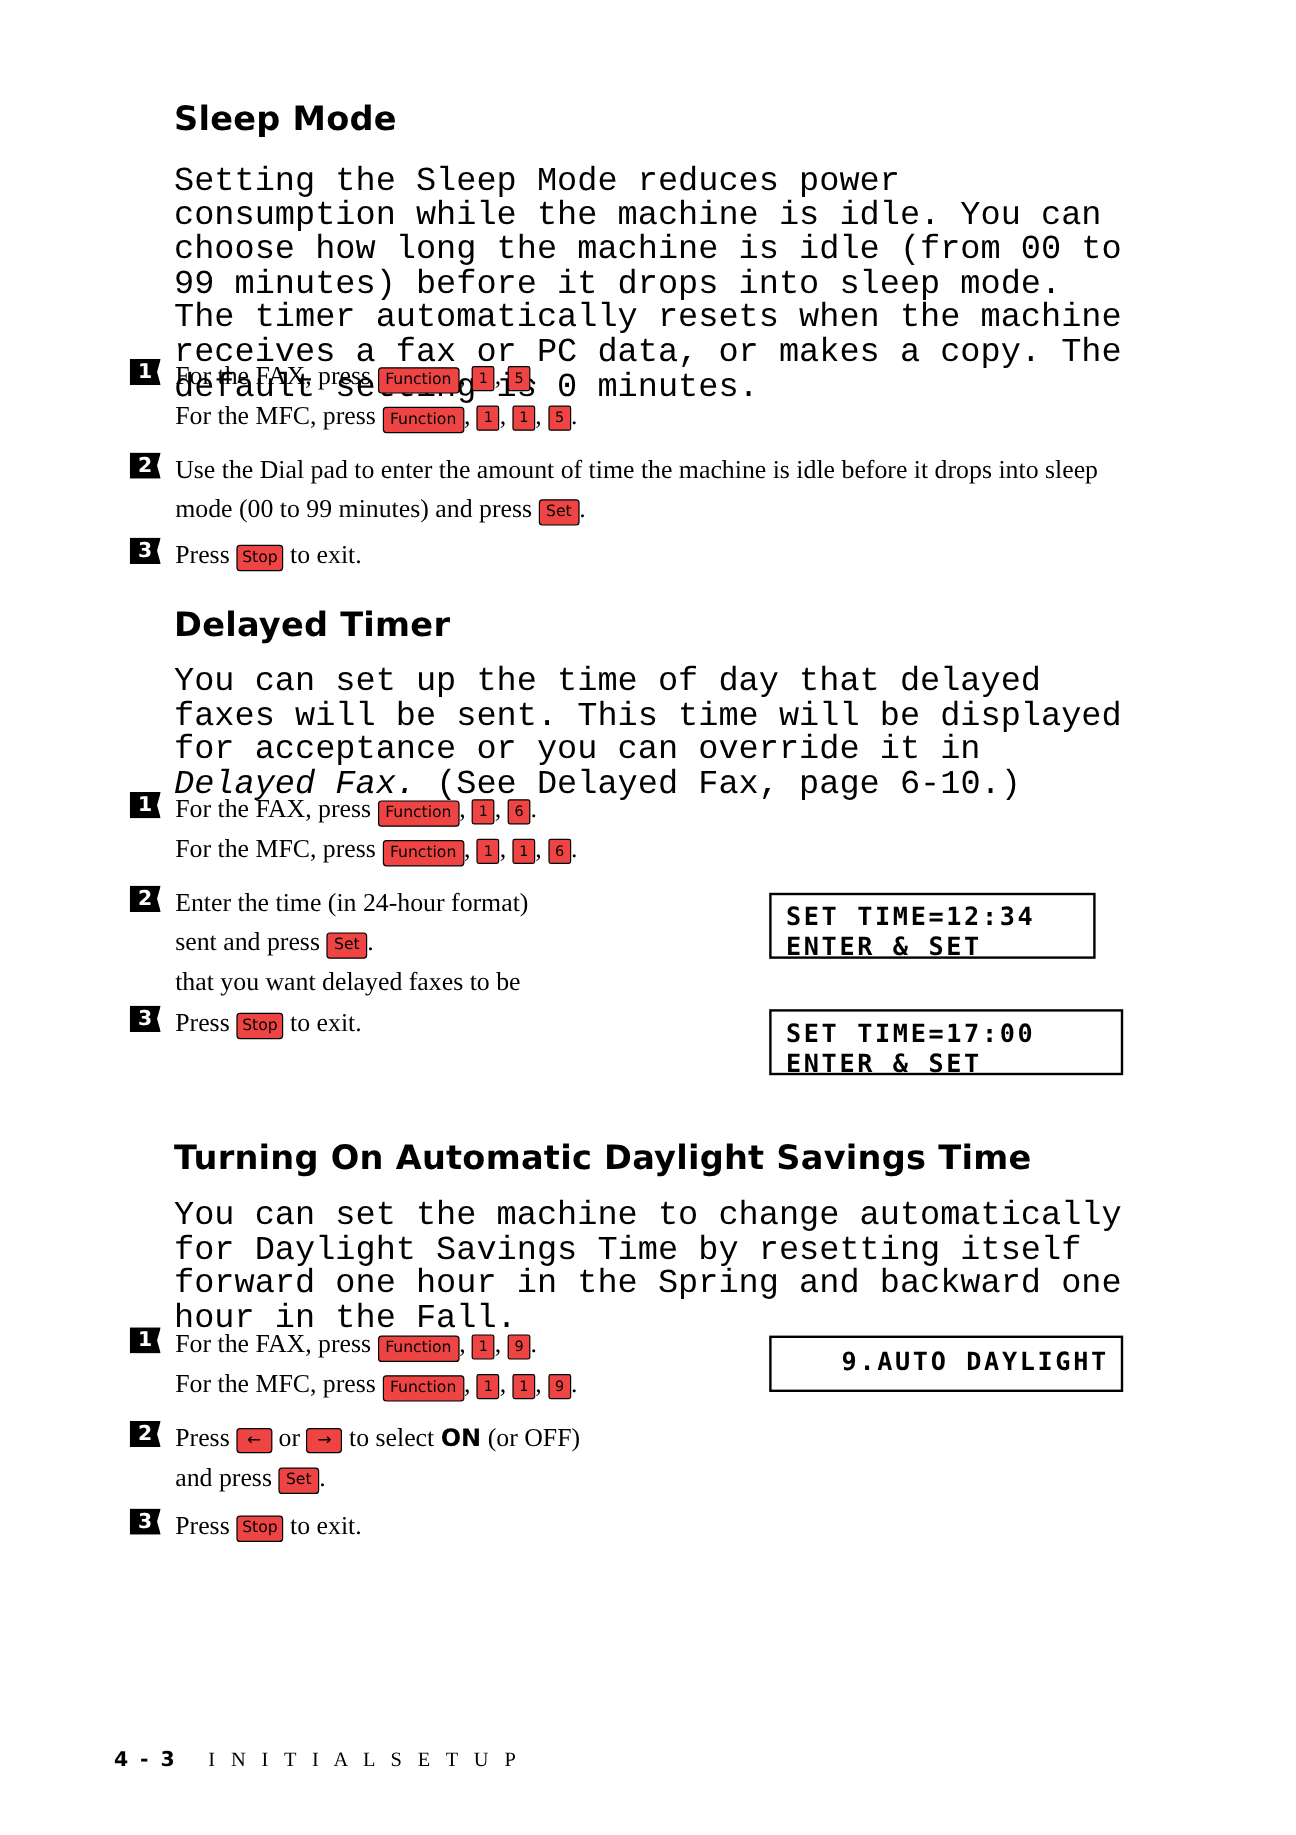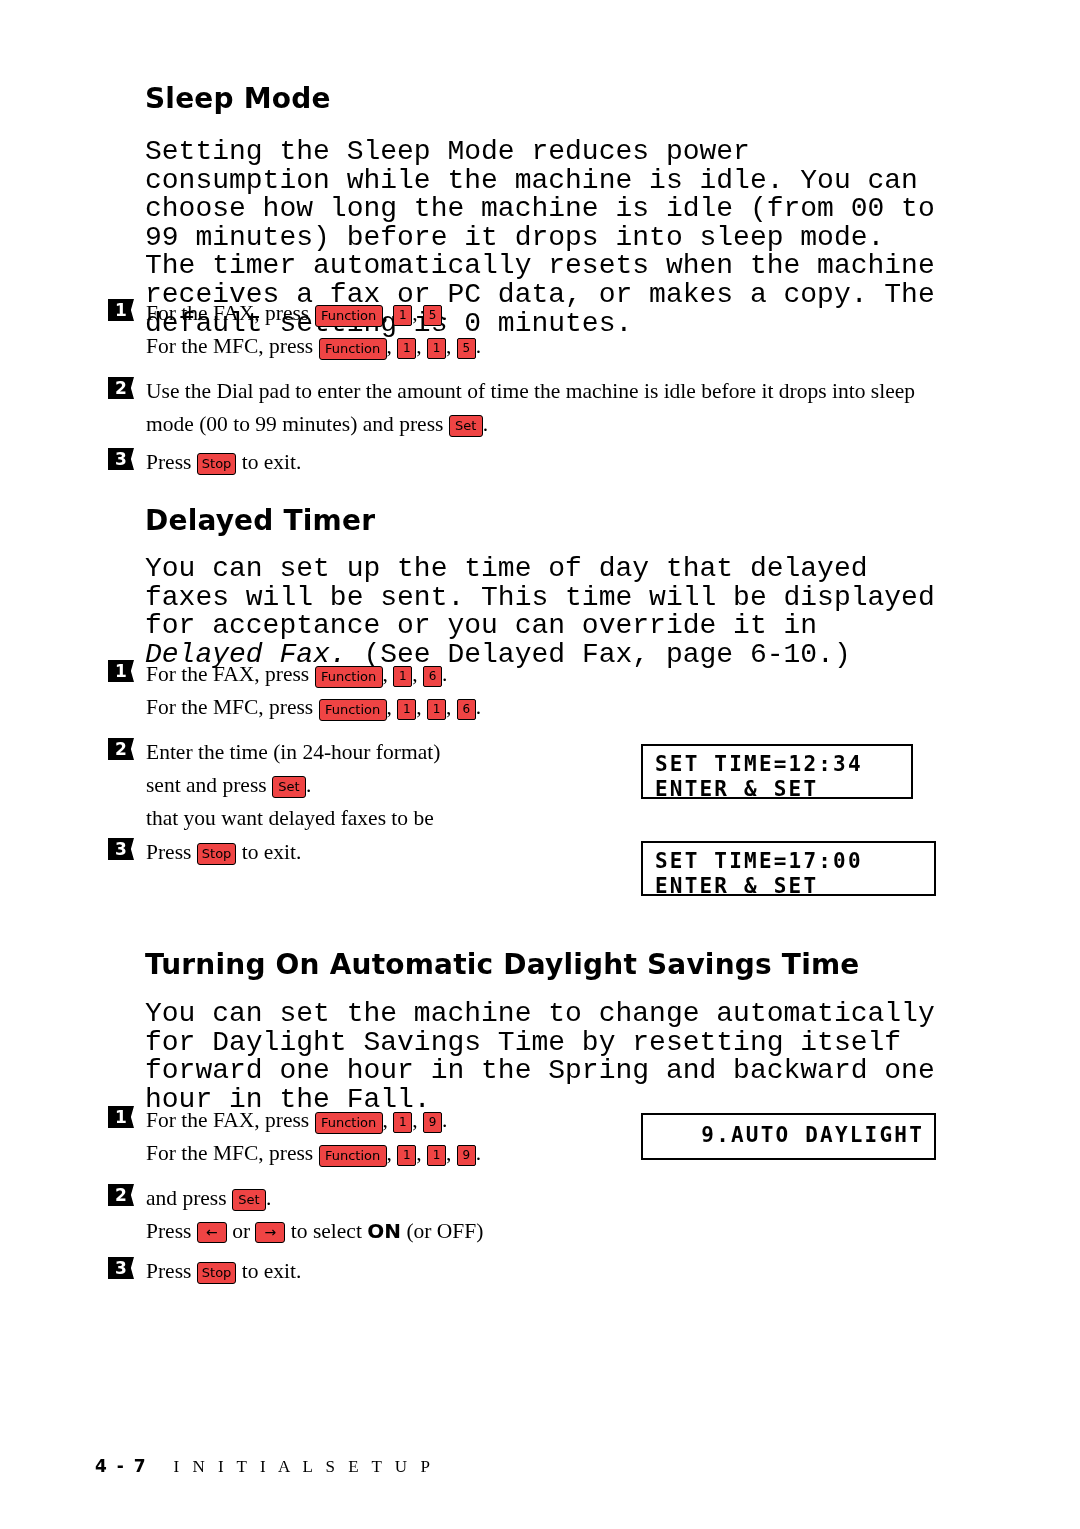--- a/index.html
+++ b/index.html
@@ -215,31 +215,31 @@
     <span class="step-num">1</span>
     <div class="step-body">
       <div><span>For the FAX, press </span><span class="key key-func">Function</span><span>, </span><span class="key key-num">1</span><span>, </span><span class="key key-num">9</span><span>.</span></div>
       <div><span>For the MFC, press </span><span class="key key-func">Function</span><span>, </span><span class="key key-num">1</span><span>, </span><span class="key key-num">1</span><span>, </span><span class="key key-num">9</span><span>.</span></div>
     </div>
   </div>
 
   <div class="step" style="position:absolute; left:108px; top:1182px; width:560px;">
     <span class="step-num">2</span>
     <div class="step-body">
+      <div><span>Press </span><span class="key key-arrow">←</span><span> or </span><span class="key key-arrow">→</span><span> to select </span><span class="bold-inline">ON</span><span> (or OFF)</span></div>
       <div><span>and press </span><span class="key key-set">Set</span><span>.</span></div>
-      <div><span>Press </span><span class="key key-arrow">←</span><span> or </span><span class="key key-arrow">→</span><span> to select </span><span class="bold-inline">ON</span><span> (or OFF)</span></div>
     </div>
   </div>
 
   <div class="step" style="position:absolute; left:108px; top:1255px; width:500px;">
     <span class="step-num">3</span>
     <div class="step-body"><span>Press </span><span class="key key-stop">Stop</span><span> to exit.</span></div>
   </div>
 
   <div class="lcd" style="left:641px; top:1113px; width:295px; height:47px; padding-top:8px;text-align:right;">
     <div>9.AUTO DAYLIGHT</div>
   </div>
 
   <div class="footer">
-    <span class="pagenum">4 - 7</span><span class="chapname">I N I T I A L   S E T U P</span>
+    <span class="pagenum">4 - 3</span><span class="chapname">I N I T I A L   S E T U P</span>
   </div>
 
 </div>
 
 </body></html>

